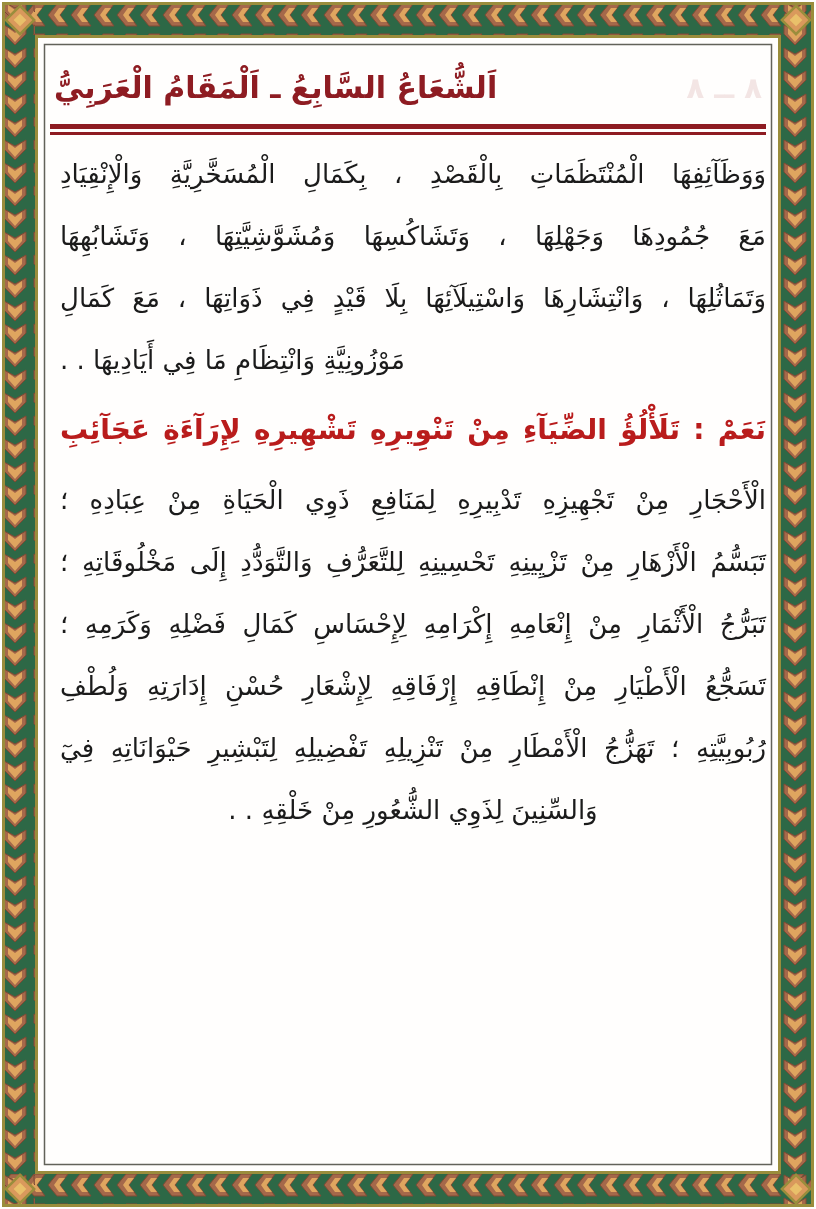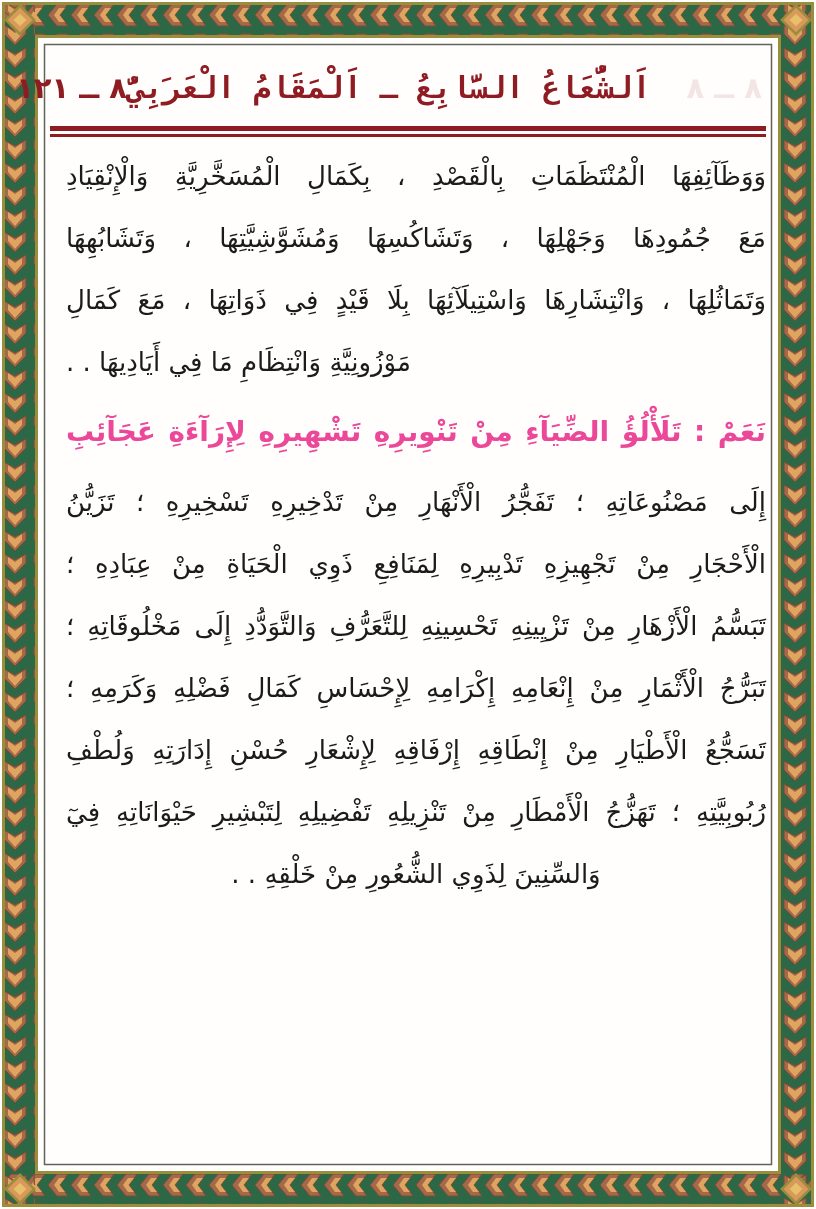--- a/index.html
+++ b/index.html
@@ -9,35 +9,35 @@
   }
   .frame{position:absolute;left:0;top:0;width:816px;height:1209px;display:block;}
   .content{
     position:absolute;top:46px;left:46px;right:46px;bottom:46px;
     direction:rtl;color:#1b1b1b;
   }
   .header-row{
     display:flex;justify-content:space-between;align-items:baseline;
     margin:16px 8px 0 8px;line-height:52px;
   }
-  .title{font-size:30px;font-weight:bold;color:#8e1c22;white-space:nowrap;font-family:Liberation Mono, monospace;}
+  .title{font-size:30px;font-weight:bold;color:#8e1c22;white-space:nowrap;}
   .pagenum{font-size:29px;font-weight:bold;color:#8e1c22;white-space:nowrap;}
   .faintnum{font-size:29px;font-weight:bold;color:#f3e5e4;white-space:nowrap;margin-left:36px;}
   .rule{
     margin:10px 4px 0 4px;height:3px;background:transparent;
     border-top:5px solid #8e1c22;border-bottom:3px solid #8e1c22;
   }
-  .para{margin:8px 4px 0 20px;}
+  .para{margin:8px 4px 0 14px;}
   .line{
     font-size:26px;line-height:62px;
     text-align:justify;text-align-last:justify;
   }
   .line.endleft{text-align:right;text-align-last:left;}
   .line.endcenter{text-align:left;text-align-last:center;}
-  .redtext{color:#ec4899;font-weight:bold;}
+  .redtext{color:#b91c1c;font-weight:bold;}
   .redline{font-size:28px;}
 </style>
 </head>
 <body>
 
 <div class="page">
 
   <svg class="frame" width="816" height="1209" viewBox="0 0 816 1209" aria-hidden="true">
     <defs>
       <pattern id="ornH" width="23" height="30" patternUnits="userSpaceOnUse">
@@ -76,38 +76,36 @@
     <rect x="36.5" y="36.5" width="743" height="1136" fill="none" stroke="#9a8d3c" stroke-width="3"></rect>
 
     <rect x="44.5" y="44.5" width="727" height="1120" fill="none" stroke="#62625a" stroke-width="1.5"></rect>
   </svg>
 
   <div class="content">
 
     <div class="header-row">
       <span class="faintnum">٨ ــ ٨</span>
       <span class="title">اَلشُّعَاعُ السَّابِعُ ـ اَلْمَقَامُ الْعَرَبِيُّ</span>
-      <span class="pagenum">٨ ــ ١٢١</span>
     </div>
 
     <div class="rule"></div>
 
     <div class="para">
       <div class="line">وَوَظَآئِفِهَا الْمُنْتَظَمَاتِ بِالْقَصْدِ ، بِكَمَالِ الْمُسَخَّرِيَّةِ وَالْإِنْقِيَادِ</div>
       <div class="line">مَعَ جُمُودِهَا وَجَهْلِهَا ، وَتَشَاكُسِهَا وَمُشَوَّشِيَّتِهَا ، وَتَشَابُهِهَا</div>
       <div class="line">وَتَمَاثُلِهَا ، وَانْتِشَارِهَا وَاسْتِيلَآئِهَا بِلَا قَيْدٍ فِي ذَوَاتِهَا ، مَعَ كَمَالِ</div>
       <div class="line endleft">مَوْزُونِيَّةِ وَانْتِظَامِ مَا فِي أَيَادِيهَا . .</div>
     </div>
 
     <div class="para">
       <div class="line redline redtext">نَعَمْ : تَلَأْلُؤُ الضِّيَآءِ مِنْ تَنْوِيرِهِ تَشْهِيرِهِ لِإِرَآءَةِ عَجَآئِبِ</div>
     </div>
 
     <div class="para">
-      <div class="line">إِلَى مَصْنُوعَاتِهِ ؛ تَفَجُّرُ الْأَنْهَارِ مِنْ تَدْخِيرِهِ تَسْخِيرِهِ ؛ تَزَيُّنُ</div>
       <div class="line">الْأَحْجَارِ مِنْ تَجْهِيزِهِ تَدْبِيرِهِ لِمَنَافِعِ ذَوِي الْحَيَاةِ مِنْ عِبَادِهِ ؛</div>
       <div class="line">تَبَسُّمُ الْأَزْهَارِ مِنْ تَزْيِينِهِ تَحْسِينِهِ لِلتَّعَرُّفِ وَالتَّوَدُّدِ إِلَى مَخْلُوقَاتِهِ ؛</div>
       <div class="line">تَبَرُّجُ الْأَثْمَارِ مِنْ إِنْعَامِهِ إِكْرَامِهِ لِإِحْسَاسِ كَمَالِ فَضْلِهِ وَكَرَمِهِ ؛</div>
       <div class="line">تَسَجُّعُ الْأَطْيَارِ مِنْ إِنْطَاقِهِ إِرْفَاقِهِ لِإِشْعَارِ حُسْنِ إِدَارَتِهِ وَلُطْفِ</div>
       <div class="line">رُبُوبِيَّتِهِ ؛ تَهَزُّجُ الْأَمْطَارِ مِنْ تَنْزِيلِهِ تَفْضِيلِهِ لِتَبْشِيرِ حَيْوَانَاتِهِ فِيٓ</div>
       <div class="line endcenter">وَالسِّنِينَ لِذَوِي الشُّعُورِ مِنْ خَلْقِهِ . .</div>
     </div>
 
   </div>
 </div>

